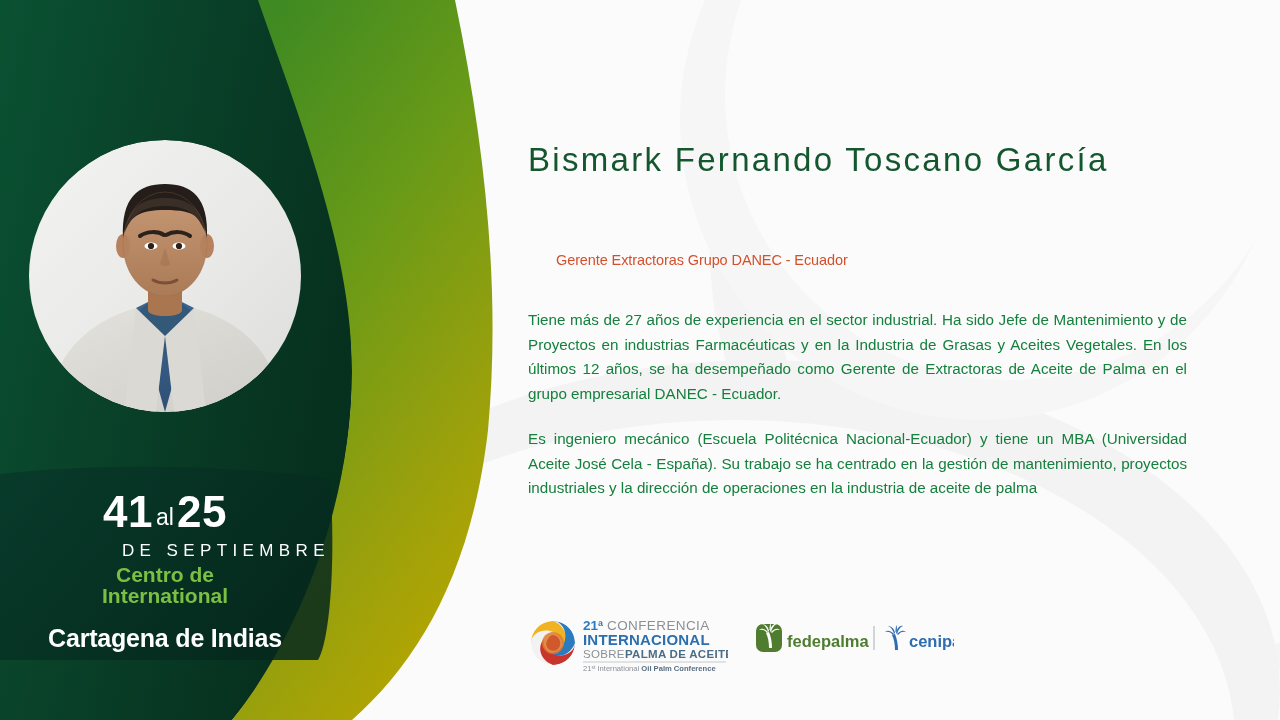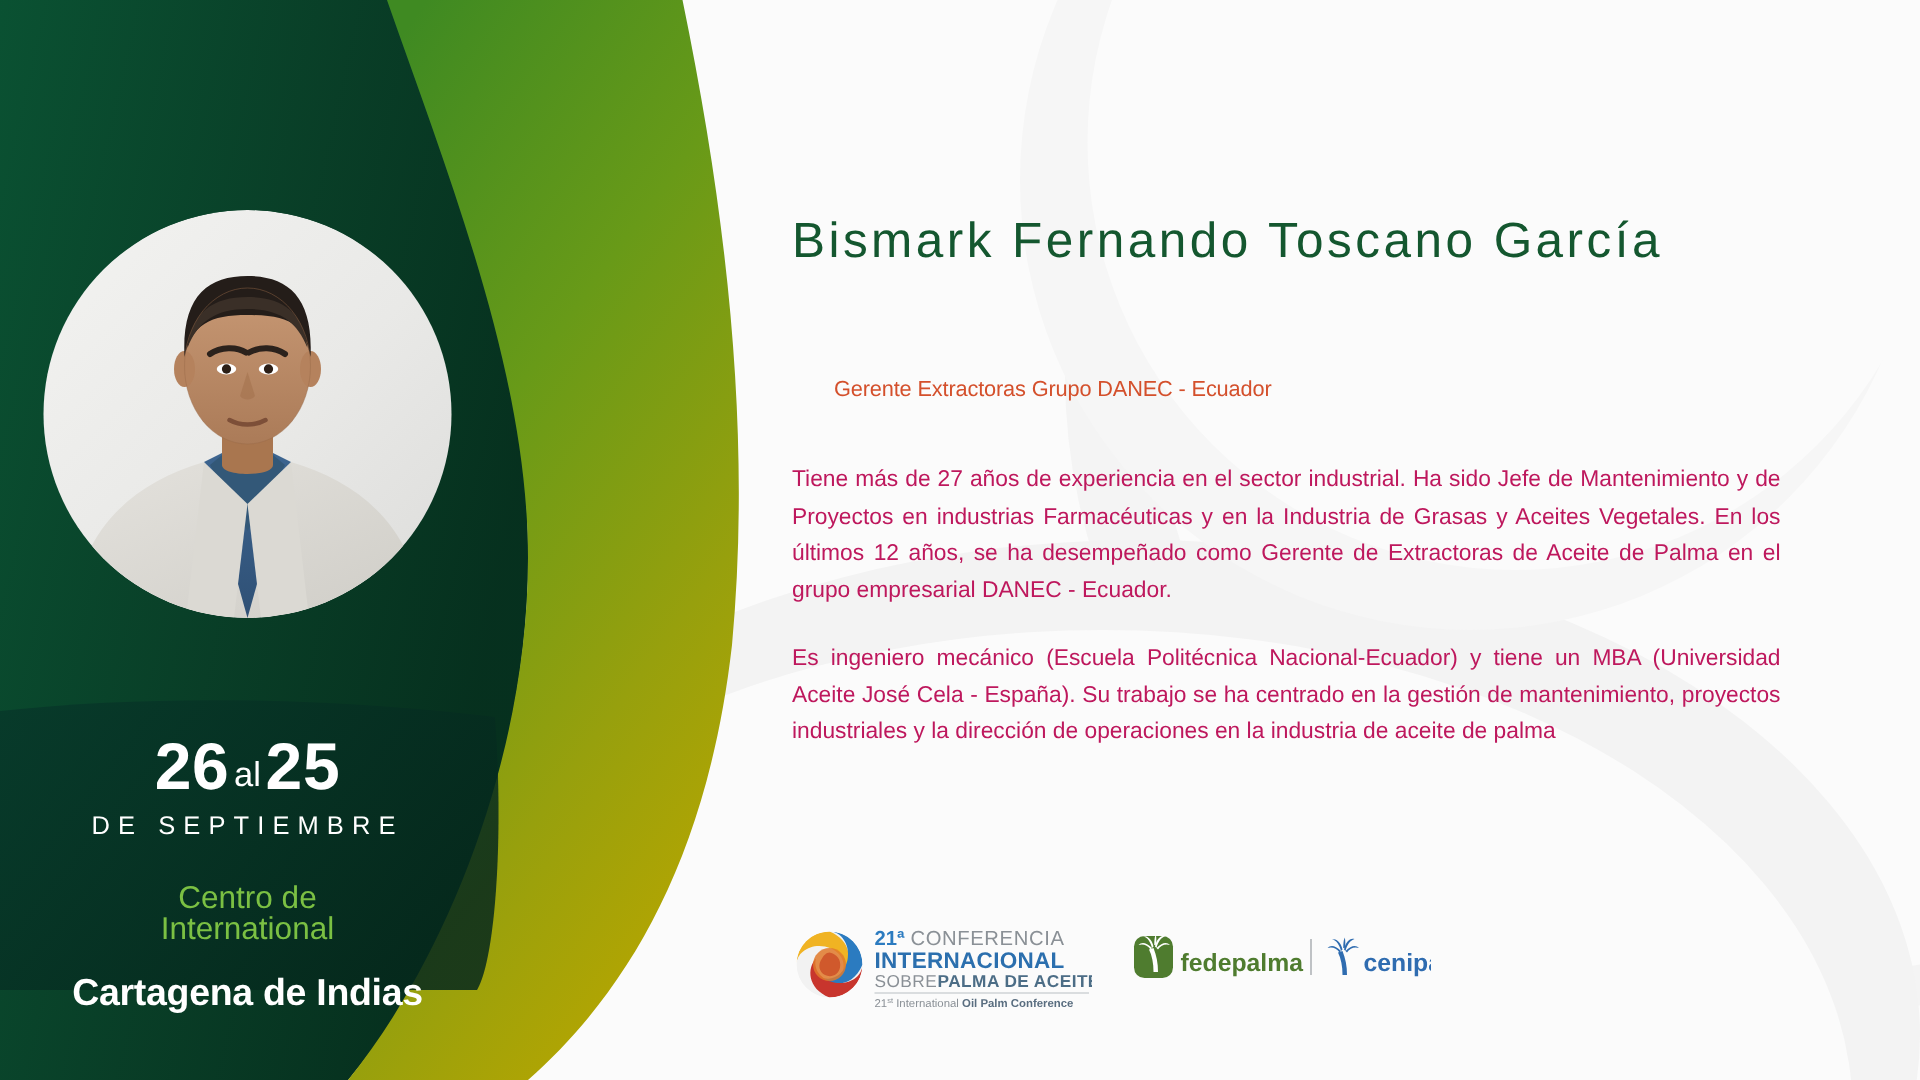--- a/index.html
+++ b/index.html
@@ -27,43 +27,43 @@
   .date-block{
     position:absolute;left:0px;top:468px;width:330px;height:190px;
     text-align:center;color:#ffffff;
   }
   .dates{
     font-size:44px;font-weight:bold;letter-spacing:0.5px;line-height:1;
     margin-top:22px;color:#ffffff;
   }
   .dates .al{font-size:23px;font-weight:normal;letter-spacing:0;vertical-align:2px;padding:0 3px;}
   .month{
-    font-size:17px;letter-spacing:5.4px;margin-top:7px;color:#ffffff;font-weight:normal;
+    font-size:17px;letter-spacing:5.4px;margin-top:7px;color:#ffffff;font-weight:normal;text-align:right;
   }
   .venue{
-    margin-top:28px;font-size:21px;font-weight:normal;line-height:0.98;color:#7bc043;
+    margin-top:4px;font-size:21px;font-weight:bold;line-height:0.98;color:#7bc043;
   }
   .city{
     margin-top:18px;font-size:25px;font-weight:bold;color:#ffffff;letter-spacing:-0.2px;
   }
 
   
   .content{position:absolute;left:528px;top:0;width:670px;height:512px;}
   .speaker-name{
     position:absolute;top:140px;left:0;width:600px;
     font-size:33px;line-height:40px;color:#14572f;letter-spacing:2.3px;
     font-weight:normal;
   }
   .speaker-role{
     position:absolute;top:252px;left:0;width:660px;
     font-size:14.5px;color:#d4502c;letter-spacing:-0.1px;margin-left:28px;
   }
   .bio{
     position:absolute;top:308px;left:0;width:659px;
-    font-size:15.2px;line-height:24.5px;color:#be185d;text-align:justify;
+    font-size:15.2px;line-height:24.5px;color:#15803d;text-align:justify;
   }
   .bio p{margin:0 0 21px 0;}
   .bio p:last-child{margin-bottom:0;}
 
   
   .logos{position:absolute;left:528px;top:608px;width:430px;height:72px;}
   .logo-conf{position:absolute;left:0;top:5px;}
   .logo-orgs{position:absolute;left:226px;top:10px;}
 </style>
 </head>
@@ -178,21 +178,21 @@
 
         <path d="M125,140 C132,144 142,144 149,140" stroke="#7d4f38" stroke-width="3" fill="none" stroke-linecap="round"></path>
 
         <ellipse cx="137" cy="104" rx="42" ry="52" fill="none" stroke="#9a6b49" stroke-width="0.6" opacity="0.5"></ellipse>
       </g>
     </svg>
   </div>
 
   <div class="date-block">
     <div class="dates">
-      <span>26</span><span class="al">al</span><span>25</span>
+      <span>41</span><span class="al">al</span><span>25</span>
     </div>
     <div class="month">DE SEPTIEMBRE</div>
     <div class="venue">
       <div>Centro de</div>
       <div>International</div>
     </div>
     <div class="city">Cartagena de Indias</div>
   </div>
 
   <div class="content">

